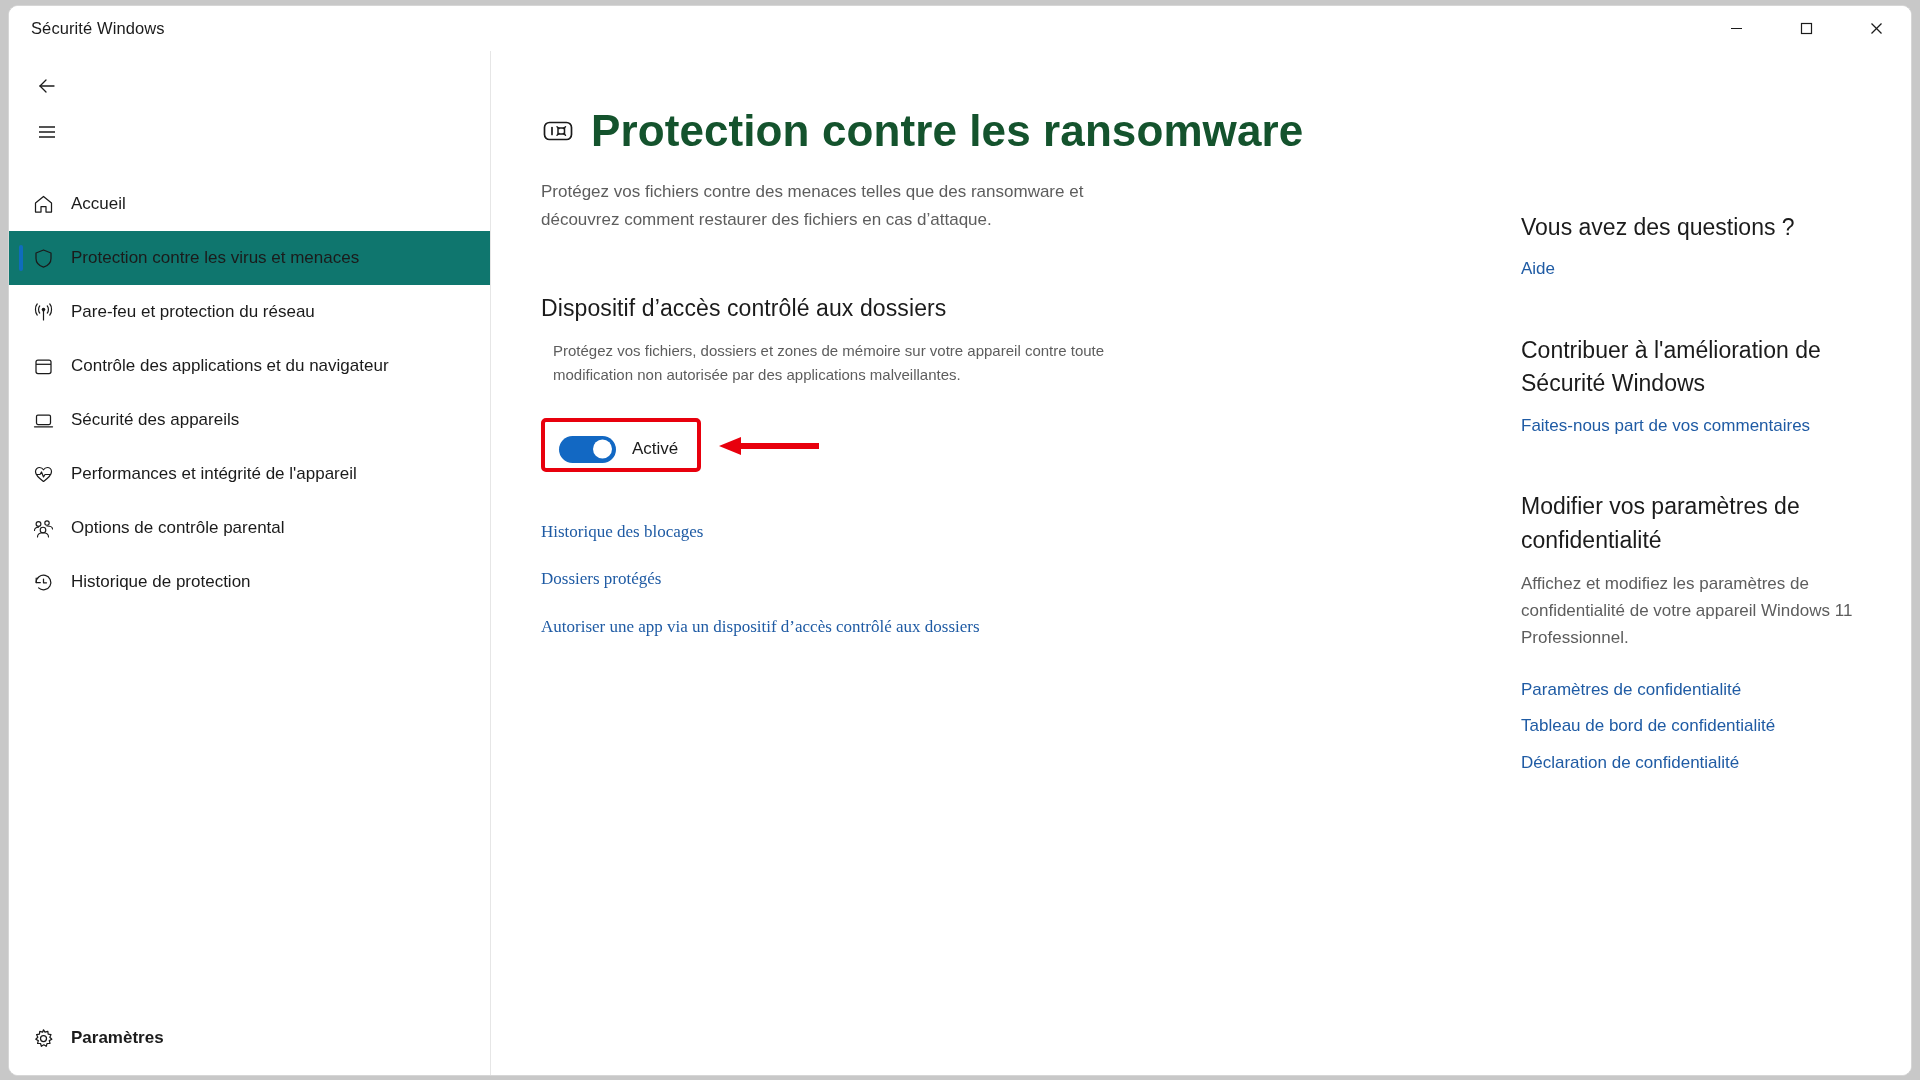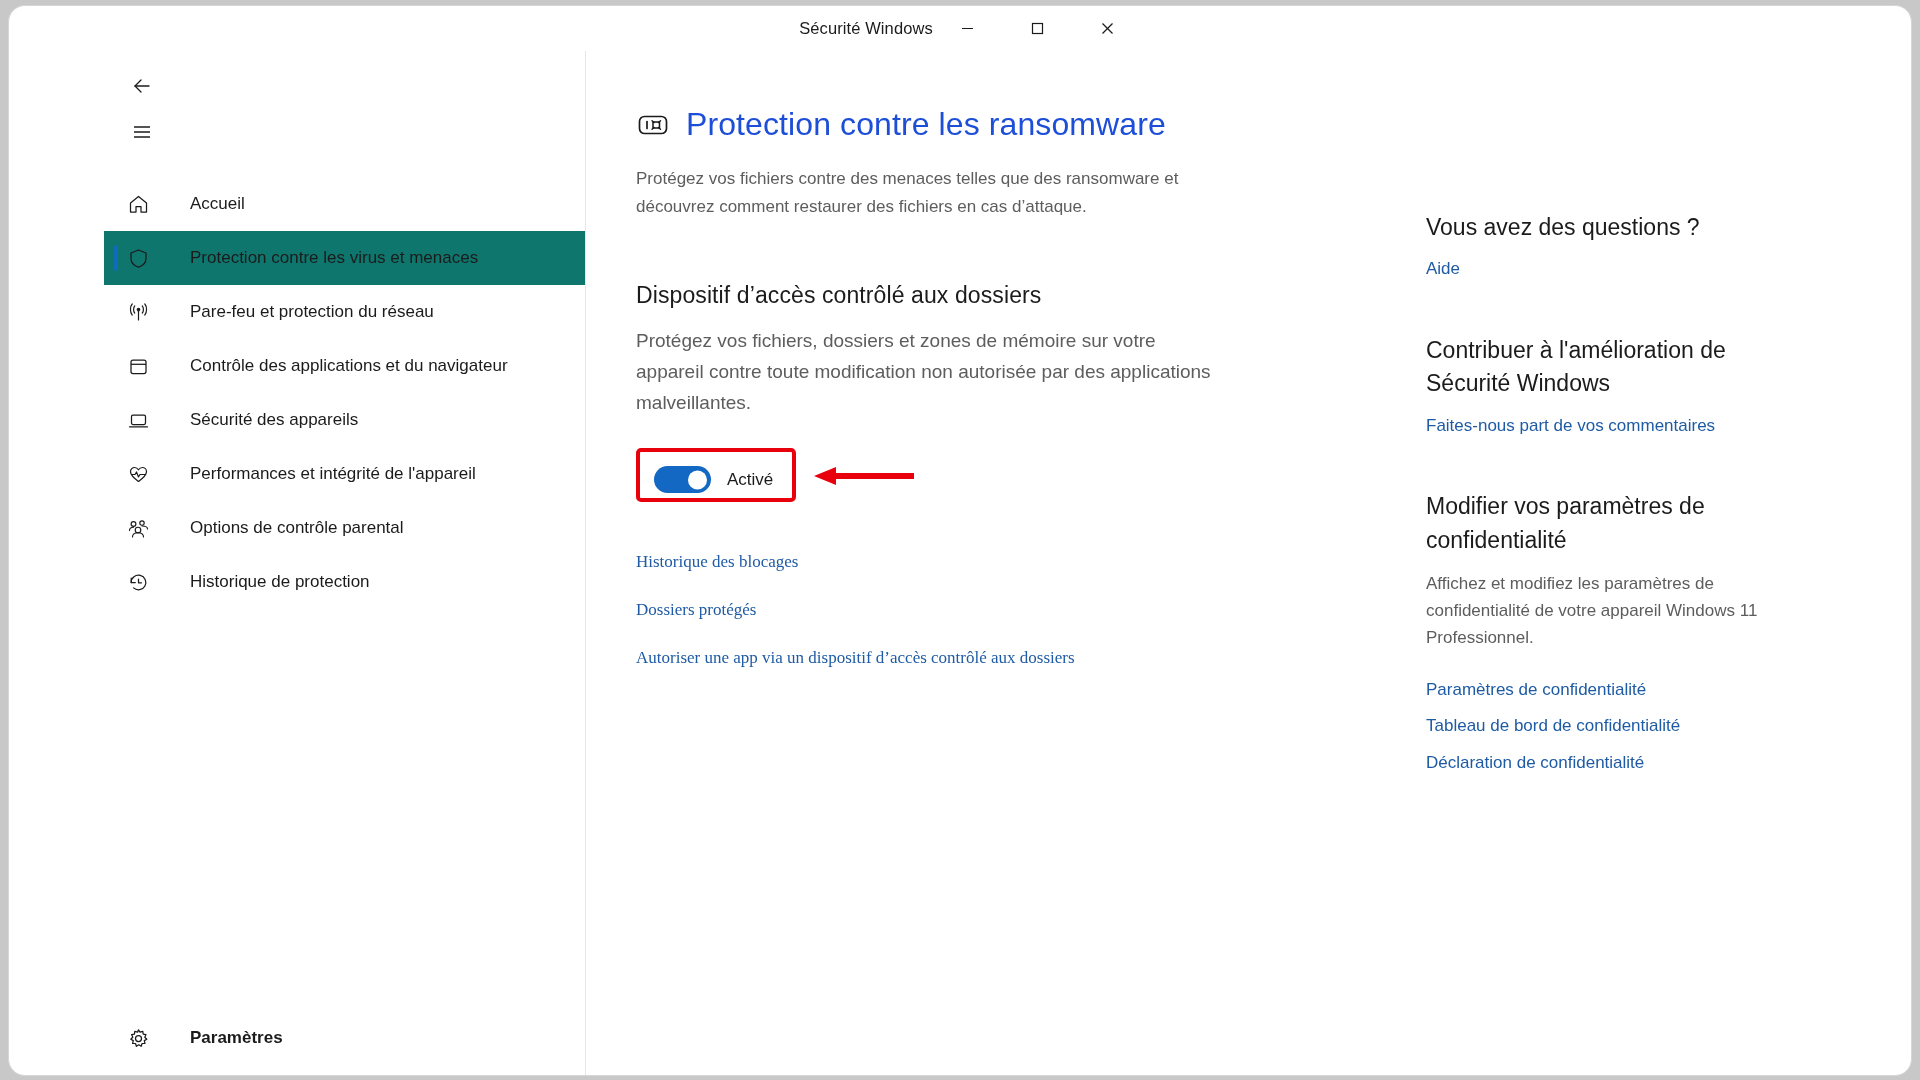--- a/index.html
+++ b/index.html
@@ -7,26 +7,25 @@
     width: 1920px; height: 1080px;
     background: #c8c8c8;
     font-family: "Liberation Sans", sans-serif;
     overflow: hidden;
   }
   .window {
     position: absolute;
     left: 8px; top: 5px;
     width: 1904px; height: 1071px;
     background: #ffffff;
-    border-radius: 17px;
+    border-radius: 10px;
     border: 1px solid #d6d6d6;
     overflow: hidden;
     display: flex;
     flex-direction: column;
-    align-items: center;
   }
   
   .titlebar {
     height: 45px;
     flex: 0 0 45px;
     display: flex;
     align-items: center;
     background: #ffffff;
     position: relative;
   }
@@ -68,21 +67,20 @@
     border-radius: 5px;
   }
   .nav-list { margin-top: 22px; }
   .nav-item {
     position: relative;
     display: flex;
     align-items: center;
     min-height: 54px;
     padding: 6px 16px 6px 0;
     color: #1b1b1b;
-    gap: 24px;
   }
   .nav-item.selected { background: #0f766e; }
   .nav-item .accent {
     position: absolute;
     left: 10px; top: 50%;
     transform: translateY(-50%);
     width: 4px; height: 26px;
     border-radius: 2px;
     background: transparent;
   }
@@ -120,47 +118,48 @@
     padding: 55px 40px 0 50px;
     min-width: 0;
   }
   .page-title-row {
     display: flex;
     align-items: center;
     gap: 16px;
   }
   .page-icon { color: #1b1b1b; display: flex; align-items: center; }
   .page-title {
-    font-size: 32px;
-    font-weight: 400;
-    color: #1d4ed8;
+    font-size: 44px;
+    font-weight: 700;
+    color: #14532d;
     letter-spacing: .1px;
   }
   .page-desc {
     margin-top: 22px;
     font-size: 17px;
     line-height: 1.62;
     color: #5d5d5d;
     max-width: 590px;
   }
   .section {
     margin-top: 62px;
   }
   .section-title {
     font-size: 23px;
     font-weight: 400;
     color: #1b1b1b;
     letter-spacing: .1px;
   }
   .section-desc {
     margin-top: 17px;
-    font-size: 19px;
+    font-size: 15px;
     line-height: 1.62;
     color: #5d5d5d;
     max-width: 580px;
+    margin-left: 12px;
   }
   
   .toggle-wrap {
     margin-top: 30px;
     position: relative;
     width: 720px;
     height: 60px;
   }
   .toggle-highlight {
     position: absolute;

